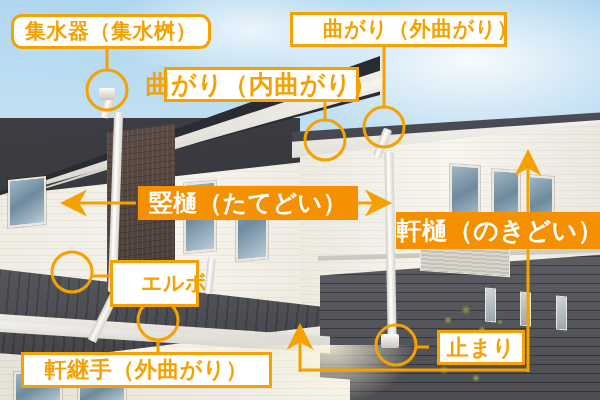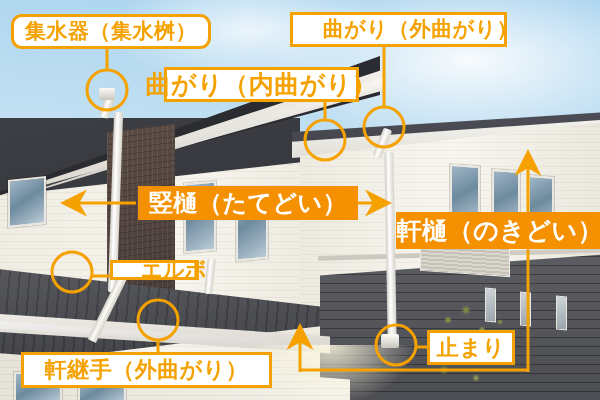--- a/index.html
+++ b/index.html
@@ -253,19 +253,19 @@
     <div class="lbl outline" style="left:11px;  top:14px;  width:200px; height:35px; font-size:21px;border-radius:11px;">集水器（集水桝）</div>
 
     <div class="lbl outline" style="left:164px; top:55px;  width:195px; height:35px; font-size:25px;margin-top:12px;">曲がり（内曲がり）</div>
 
     <div class="lbl outline" style="left:290px; top:12px;  width:217px; height:35px; font-size:21px;padding-left:44px;">曲がり（外曲がり）</div>
 
     <div class="lbl filled" style="left:138px; top:186px; width:220px; height:34px; font-size:24px;">竪樋（たてどい）</div>
 
     <div class="lbl filled" style="left:396px; top:212px; width:208px; height:37px; font-size:25px;">軒樋（のきどい）</div>
 
-    <div class="lbl outline" style="left:110px; top:260px; width:89px;  height:20px; font-size:21px;padding-left:39px;">エルボ</div>
+    <div class="lbl outline" style="left:110px; top:260px; width:89px;  height:47px; font-size:21px;padding-left:39px;">エルボ</div>
 
     <div class="lbl outline" style="left:21px;  top:352px; width:251px; height:36px; font-size:22px;">軒継手（外曲がり）</div>
 
-    <div class="lbl outline" style="left:427px; top:330px; width:88px;  height:35px; font-size:22px;">止まり</div>
+    <div class="lbl outline" style="left:437px; top:330px; width:88px;  height:35px; font-size:22px;">止まり</div>
   </div>
 </div>
 
 </body></html>

